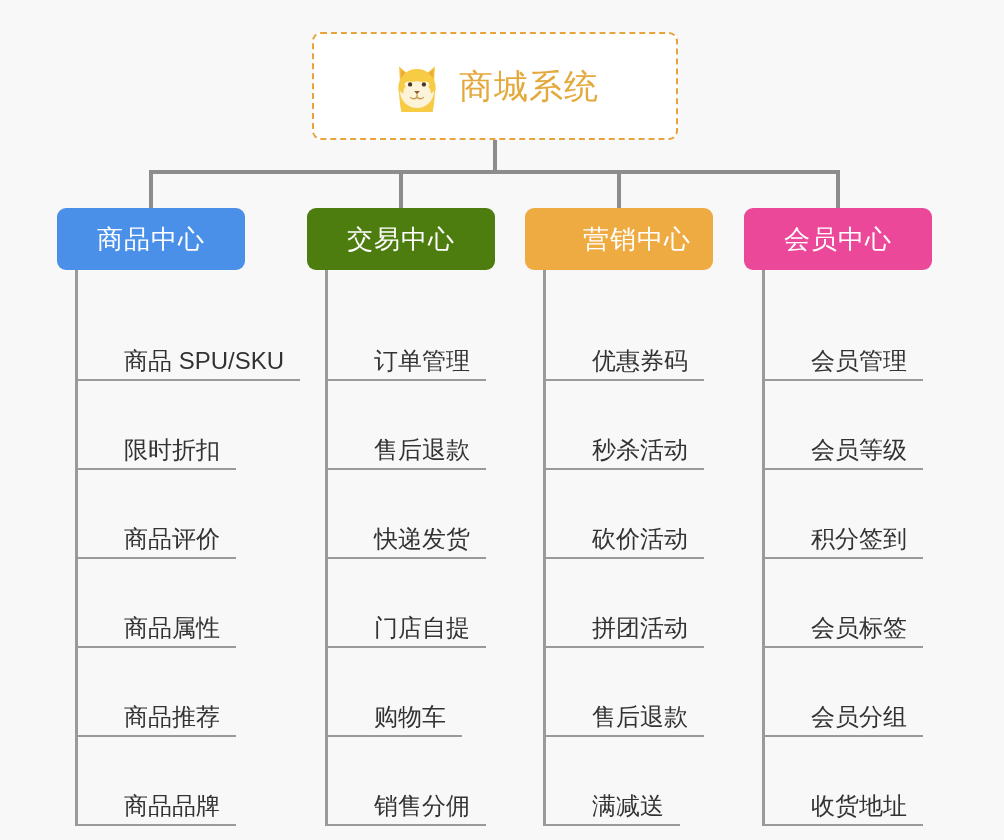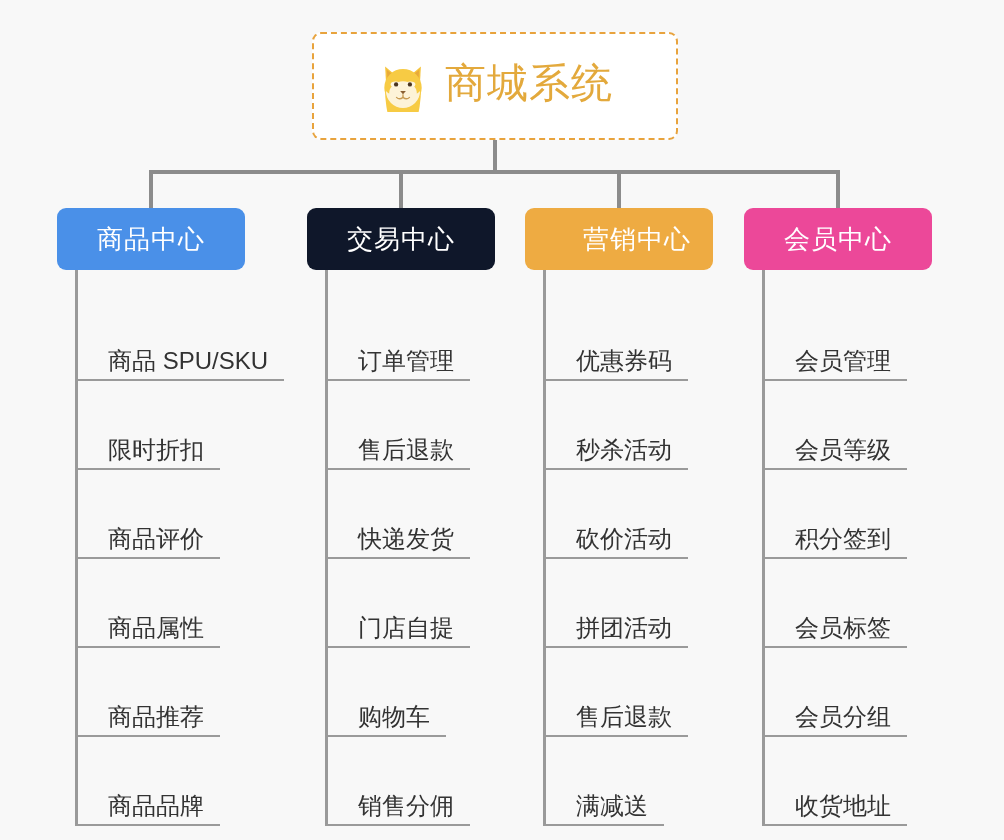--- a/index.html
+++ b/index.html
@@ -36,26 +36,25 @@
     justify-content: center;
     gap: 16px;
   }
   .root-emoji {
     width: 52px;
     height: 52px;
     flex: 0 0 auto;
     display: block;
   }
   .root-title {
-    font-size: 41px;
+    font-size: 34px;
     line-height: 1;
     color: #e3a93c;
     letter-spacing: 1px;
     white-space: nowrap;
-    font-family: Liberation Mono, monospace;
   }
 
   
   .conn-stem {
     position: absolute;
     left: 493px;
     top: 140px;
     width: 4px;
     height: 33px;
     background: #8c8c8c;
@@ -116,21 +115,21 @@
   .leaf-item {
     height: 89px;
     box-sizing: border-box;
     position: relative;
     display: flex;
     align-items: flex-end;
   }
   .leaf-rule {
     display: inline-block;
     border-bottom: 2px solid #9a9a9a;
-    padding: 0 16px 5px 30px;
+    padding: 0 16px 5px 46px;
     box-sizing: border-box;
   }
   .leaf-label {
     font-size: 24px;
     color: #333333;
     line-height: 1.1;
     white-space: nowrap;
   }
 </style>
 </head>
@@ -189,21 +188,21 @@
         <div class="leaf-item">
             <span class="leaf-rule"><span class="leaf-label">商品推荐</span></span>
           </div>
         <div class="leaf-item">
             <span class="leaf-rule"><span class="leaf-label">商品品牌</span></span>
           </div>
       </div>
     </div>
 
     <div class="column" style="left:307px;">
-      <div class="cat-box" style="background: #0f172a;">
+      <div class="cat-box" style="background: #4d7c0f;">
         <span class="cat-label">交易中心</span>
       </div>
       <div class="leaf-list">
         <div class="leaf-item">
             <span class="leaf-rule"><span class="leaf-label">订单管理</span></span>
           </div>
         <div class="leaf-item">
             <span class="leaf-rule"><span class="leaf-label">售后退款</span></span>
           </div>
         <div class="leaf-item">

